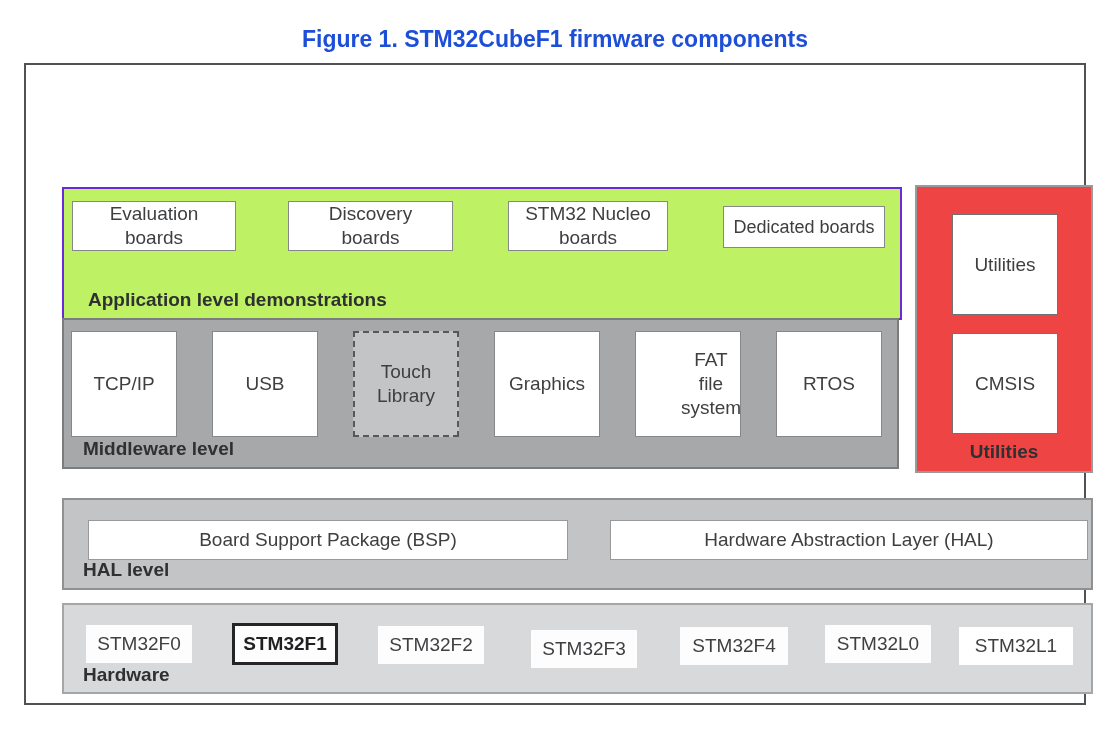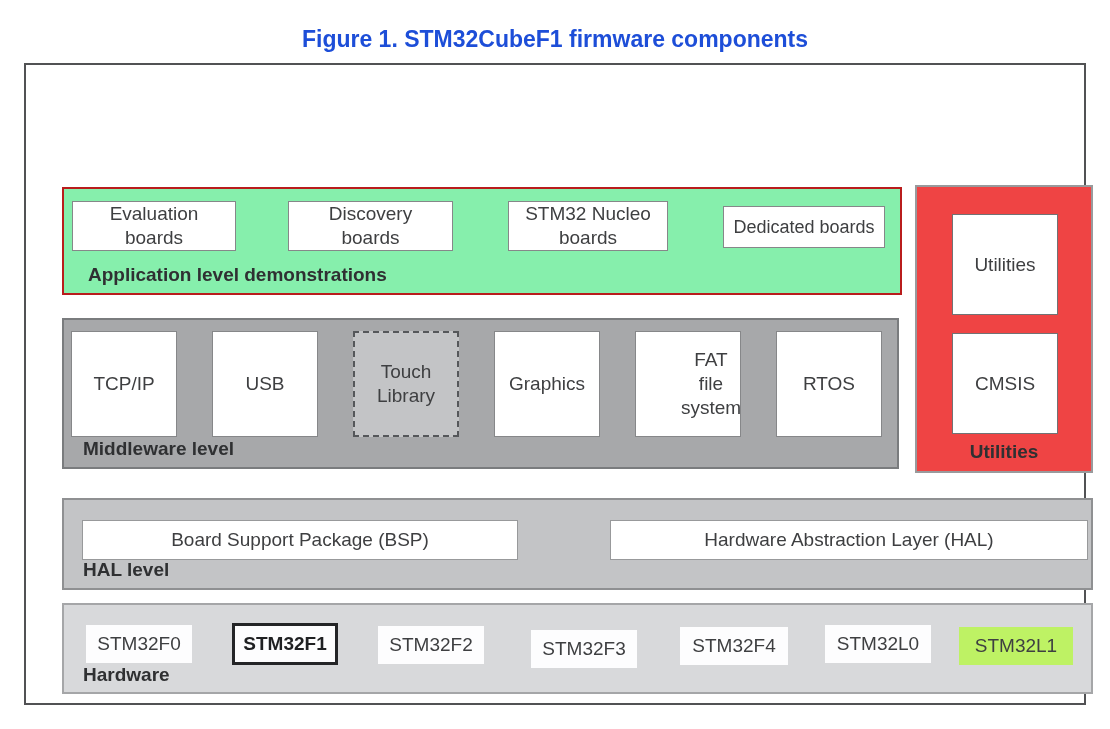--- a/index.html
+++ b/index.html
@@ -33,23 +33,23 @@
     height: 642px;
     border: 2px solid #515254;
     box-sizing: border-box;
     background: #ffffff;
   }
   .panel {
     position: absolute;
     box-sizing: border-box;
   }
   #app-panel {
-    left: 36px; top: 122px; width: 840px; height: 108px;
-    background: #86efac;
-    border: 2px solid #b91c1c;
+    left: 36px; top: 122px; width: 840px; height: 133px;
+    background: #bef264;
+    border: 2px solid #6d28d9;
   }
   #mw-panel {
     left: 36px; top: 253px; width: 837px; height: 151px;
     background: #a7a8aa;
     border: 2px solid #7a7c7e;
   }
   #util-panel {
     left: 889px; top: 120px; width: 178px; height: 288px;
     background: #ef4444;
     border: 2px solid #999a9c;
@@ -105,32 +105,32 @@
   #mw-panel .wbox:nth-of-type(3) .txt { max-width: 70px; }
   #mw-panel .wbox:nth-of-type(5) .txt { max-width: 75px; }
   #mw-panel .panel-label { left: 19px; bottom: 7px; }
   
   #util-panel .wbox { left: 35px; width: 106px; height: 101px; border: 1.5px solid #717274; }
   #util-panel .wbox:nth-of-type(1) { top: 27px; }
   #util-panel .wbox:nth-of-type(2) { top: 146px; }
   #util-panel .panel-label { left: 0; right: 0; bottom: 8px; text-align: center; }
   
   #hal-panel .wbox { top: 20px; height: 40px; border: 1px solid #98999b; }
-  #hal-panel .wbox:nth-of-type(1) { left: 18px;  width: 436px; }
+  #hal-panel .wbox:nth-of-type(1) { left: 24px;  width: 480px; }
   #hal-panel .wbox:nth-of-type(2) { left: 546px; width: 478px; }
   #hal-panel .panel-label { left: 19px; bottom: 7px; }
   
   #hw-panel .wbox { width: 106px; height: 38px; border: none; background: #fdfdfe; font-size: 19px; }
   #hw-panel .wbox:nth-of-type(1) { left: 22px;  top: 20px; }
   #hw-panel .wbox:nth-of-type(2) { left: 168px; top: 18px; border: 3px solid #242527; font-weight: bold; height: 42px; color: #1f2022; }
   #hw-panel .wbox:nth-of-type(3) { left: 314px; top: 21px; }
   #hw-panel .wbox:nth-of-type(4) { left: 467px; top: 25px; }
   #hw-panel .wbox:nth-of-type(5) { left: 616px; top: 22px; width: 108px; }
   #hw-panel .wbox:nth-of-type(6) { left: 761px; top: 20px; }
-  #hw-panel .wbox:nth-of-type(7) { left: 895px; top: 22px; width: 114px; background: #bef264; }
+  #hw-panel .wbox:nth-of-type(7) { left: 895px; top: 22px; width: 114px; background: #ffffff; }
   #hw-panel .panel-label { left: 19px; bottom: 6px; }
   #watermark {
     position: absolute;
     right: 35px;
     top: 662px;
     font-size: 16px;
     color: #4b4c4e;
   }
 </style>
 </head>

